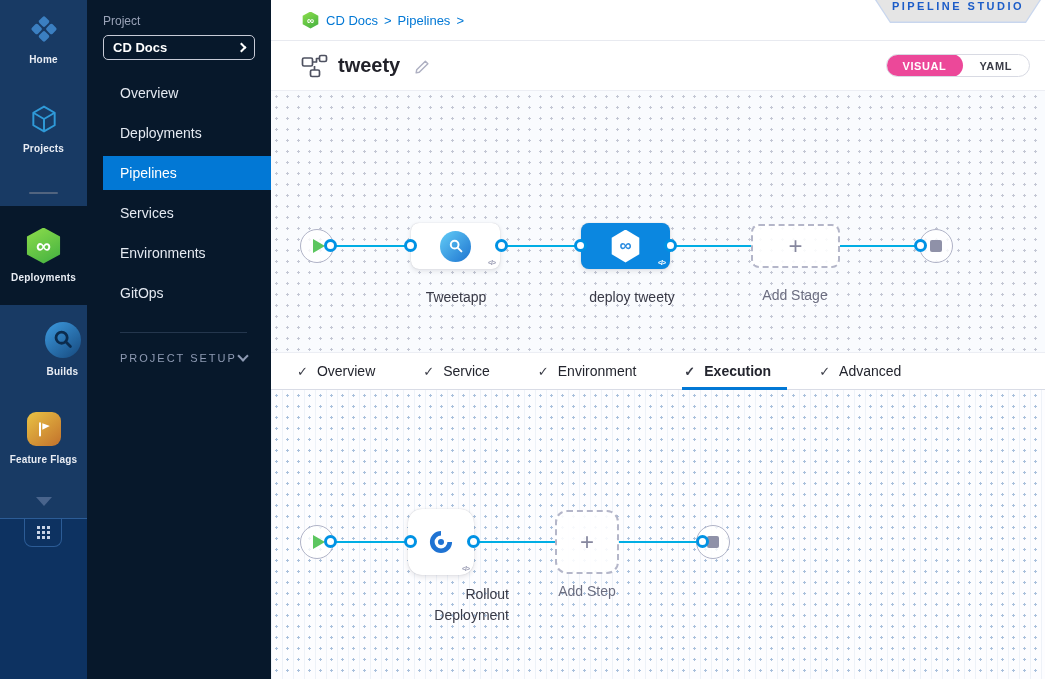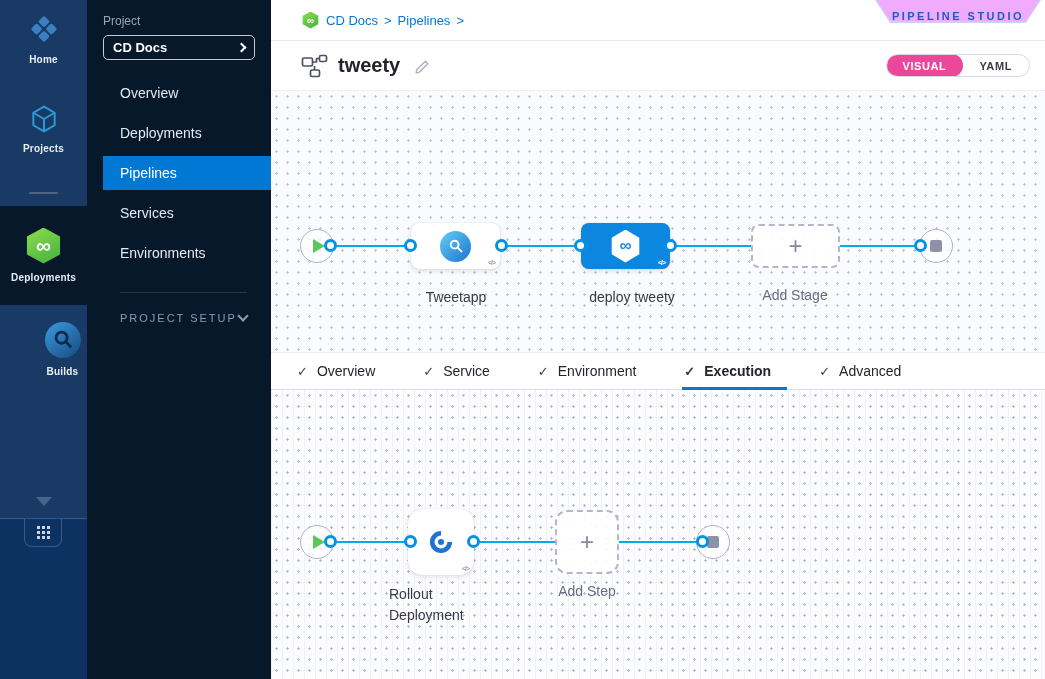--- a/index.html
+++ b/index.html
@@ -45,22 +45,22 @@
   .breadcrumb-row { height:41px; flex:0 0 41px; display:flex; align-items:center; padding-left:31px; border-bottom:1px solid #e8eaf0; }
   .crumb-icon { width:17px; height:17px; clip-path:polygon(50% 0,96% 25%,96% 75%,50% 100%,4% 75%,4% 25%);
                 background:linear-gradient(150deg,#8ede4b,#3fae40); color:#fff; font-size:10px; font-weight:bold;
                 display:flex; align-items:center; justify-content:center; margin-right:7px; }
   .crumb-link { color:#0278d5; font-size:13px; text-decoration:none; cursor:pointer; }
   .crumb-sep { color:#0278d5; font-size:13px; margin:0 6px; }
 
   .studio-badge { position:absolute; top:0; right:4px; width:166px; height:23px;
                   clip-path:polygon(0 0,100% 0,calc(100% - 15px) 100%,15px 100%); background:#c8d6ee; z-index:5; }
   .studio-badge-inner { position:absolute; left:1.5px; right:1.5px; top:0; bottom:1.5px;
-                  clip-path:polygon(0 0,100% 0,calc(100% - 14px) 100%,14px 100%); background:#f0abfc;
-                  display:flex; align-items:flex-end; justify-content:center; }
+                  clip-path:polygon(0 0,100% 0,calc(100% - 14px) 100%,14px 100%); background:#e5e5e5;
+                  display:flex; align-items:flex-start; justify-content:center; }
   .studio-badge-inner span { font-size:11px; font-weight:bold; letter-spacing:2.5px; color:#1b5cc8; }
 
   .title-row { height:49px; flex:0 0 49px; display:flex; align-items:center; padding:0 15px 0 30px; }
   .pipe-icon { margin-right:10px; }
   .page-title { font-size:20px; font-weight:bold; color:#22222a; }
   .pencil { margin-left:14px; cursor:pointer; }
   .spacer { flex:1; }
   .toggle { display:flex; align-items:center; height:23px; border:1px solid #d8dae3; border-radius:12px; background:#fff; overflow:hidden; }
   .toggle .seg { height:23px; display:flex; align-items:center; padding:0 17px; font-size:11px; font-weight:bold; letter-spacing:.6px; cursor:pointer; }
   .toggle .seg.on { background:#ec4899; color:#fff; border-radius:12px; margin:-1px; height:23px; }
@@ -86,21 +86,21 @@
   .selected .code-glyph, .code-glyph.inv { color:#fff; }
   .step-box .code-glyph { color:#9b9db4; }
   .dashed-box { position:absolute; border:2px dashed #b4b6c9; border-radius:8px; background:rgba(255,255,255,.9); z-index:2; cursor:pointer;
                 display:flex; align-items:center; justify-content:center; }
   .plus-glyph { font-size:24px; color:#86879e; font-weight:300; line-height:1; }
   .ci-circle { width:31px; height:31px; border-radius:50%; background:linear-gradient(135deg,#63cdf7,#1e74d0); display:flex; align-items:center; justify-content:center; }
   .cd-hex { width:30px; height:33px; clip-path:polygon(50% 0,96% 25%,96% 75%,50% 100%,4% 75%,4% 25%); background:#fff;
             display:flex; align-items:center; justify-content:center; color:#2b8ce0; font-size:17px; font-weight:bold; }
   .step-box { position:absolute; width:66px; height:66px; border-radius:14px; background:#fff; z-index:2; cursor:pointer;
               box-shadow:0 2px 5px rgba(40,41,61,.12), 0 0 1px rgba(40,41,61,.25); display:flex; align-items:center; justify-content:center; }
-  .stage-label { position:absolute; transform:translateX(-50%); font-size:14px; color:#383946; text-align:left; white-space:nowrap; z-index:2; }
+  .stage-label { position:absolute; transform:translateX(-50%); font-size:14px; color:#383946; text-align:right; white-space:nowrap; z-index:2; }
   .stage-label.gray { color:#6b6d80; }
   .stage-label.wrap { white-space:normal; width:120px; line-height:21px; }
 
   
   .tabbar { height:38px; flex:0 0 38px; background:#fff; border-top:1px solid #eceef4; border-bottom:1px solid #d9dce6;
             display:flex; align-items:stretch; padding-left:26px; }
   .tab { position:relative; display:flex; align-items:center; gap:9px; margin-right:48px; font-size:14px; color:#23252e; cursor:pointer; }
   .tab .check { font-size:13px; color:#3c3e49; }
   .tab.selected { font-weight:bold; }
   .tab.selected::after { content:""; position:absolute; left:-2px; right:-16px; bottom:-1px; height:3px; background:#0278d5; }
@@ -138,20 +138,29 @@
     </div>
     <div class="mod-item mod-builds">
       <div class="builds-circle">
         <svg width="26" height="26" viewBox="0 0 28 28" fill="none" stroke="#0b2b4d" stroke-width="3" stroke-linecap="round">
           <circle cx="12.5" cy="11.5" r="6"></circle>
             <line x1="17" y1="16" x2="22" y2="21"></line>
         </svg>
       </div>
       <span class="mod-label">Builds</span>
     </div>
+    <div class="mod-item mod-ff">
+      <div class="ff-square">
+        <svg width="20" height="20" viewBox="0 0 24 24" fill="#fff">
+          <rect x="6" y="4" width="2.4" height="17" rx="1.2"></rect>
+          <polygon points="10,5 19,8.5 10,13"></polygon>
+        </svg>
+      </div>
+      <span class="mod-label">Feature Flags</span>
+    </div>
     <div class="tri-down"></div>
     <div class="strip-bottom">
       <div class="waffle-box">
         <div class="waffle">
           <span></span>
             <span></span>
             <span></span>
             <span></span>
             <span></span>
             <span></span>
@@ -177,20 +186,23 @@
           <span>Deployments</span>
         </div>
       <div class="proj-item selected">
           <span>Pipelines</span>
         </div>
       <div class="proj-item">
           <span>Services</span>
         </div>
       <div class="proj-item">
           <span>Environments</span>
+        </div>
+      <div class="proj-item">
+          <span>GitOps</span>
         </div>
     </div>
     <div class="proj-divider"></div>
     <div class="setup-row">
       <span class="setup-label">PROJECT SETUP</span>
       <span class="chev-down"></span>
     </div>
   </nav>
 
   <main class="main">

